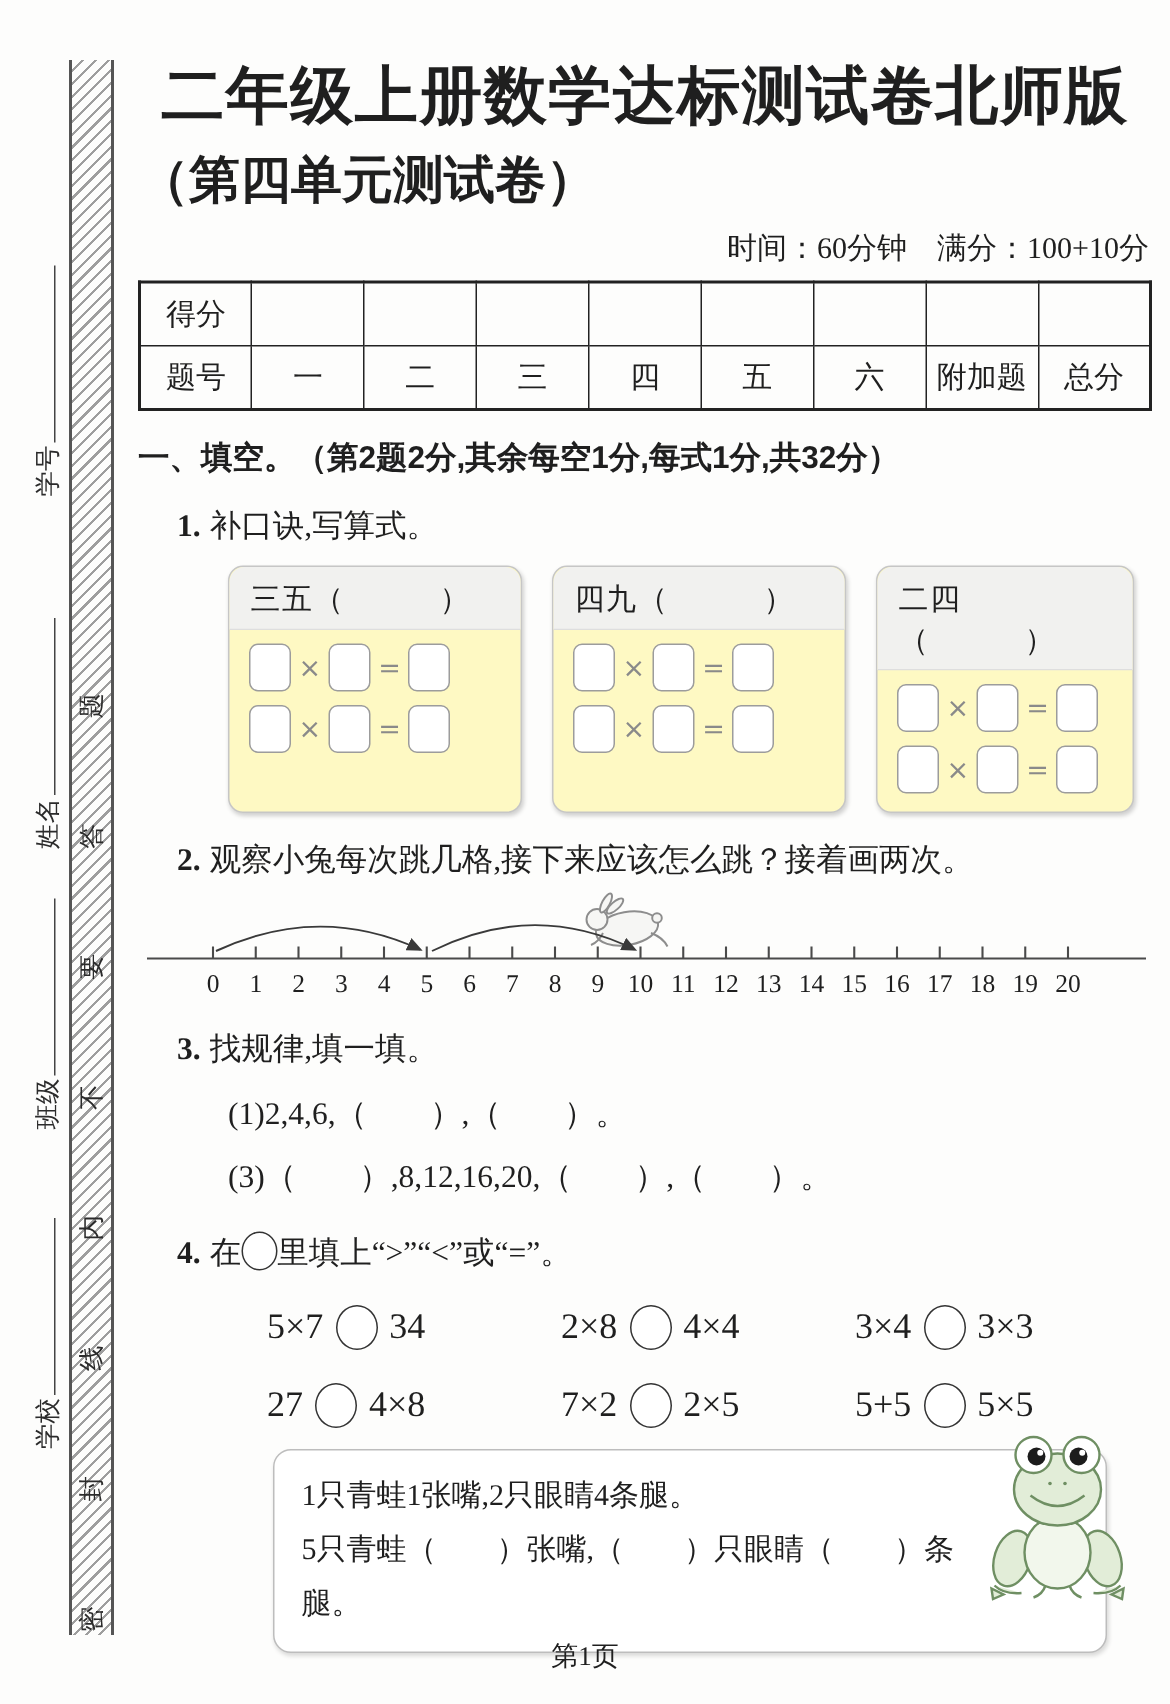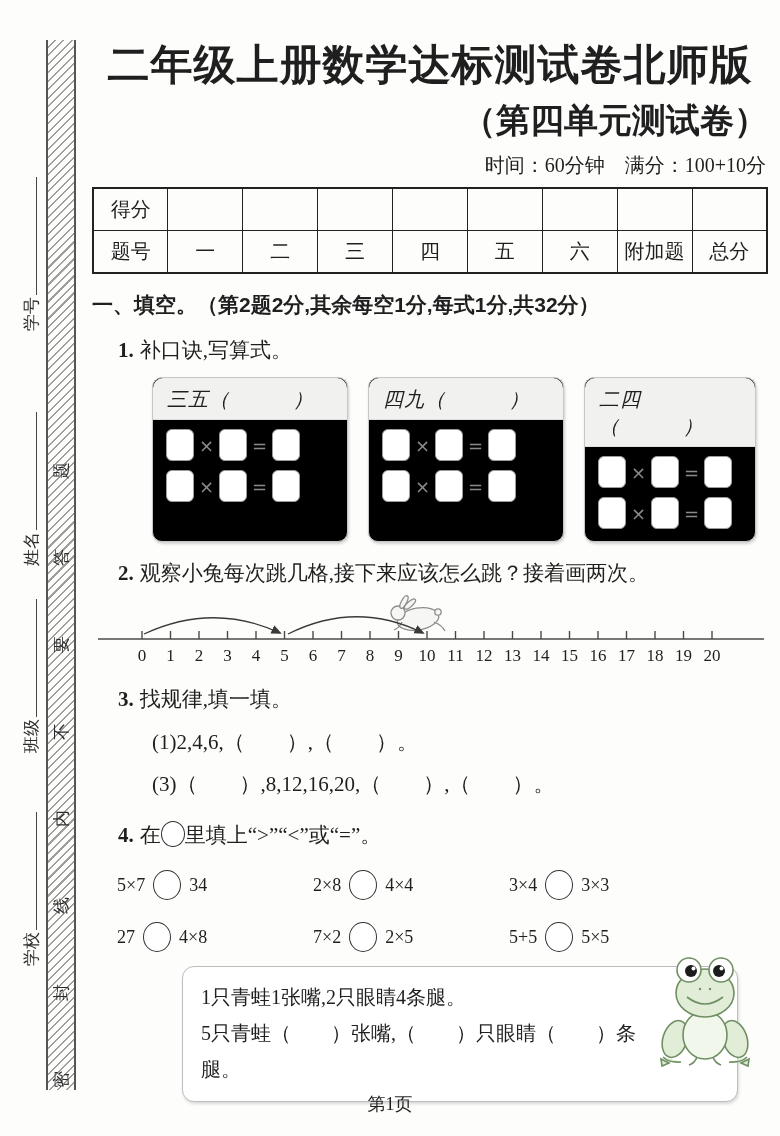--- a/index.html
+++ b/index.html
@@ -20,34 +20,34 @@
     background:transparent;
   }
   .vfield{
     position:absolute;white-space:nowrap;transform:rotate(-90deg);
     font-size:17px;color:#2b2b2b;width:180px;height:22px;line-height:22px;
   }
   .vline{display:inline-block;width:118px;height:15px;border-bottom:1.6px solid #444;margin-left:2px;vertical-align:baseline;}
   
   .main{position:absolute;left:92px;top:34px;width:676px;}
   .title{font-size:42px;font-weight:bold;text-align:center;line-height:62px;margin:0;letter-spacing:1px;}
-  .subtitle{font-size:34px;font-weight:bold;text-align:right;line-height:50px;margin:0;}
+  .subtitle{font-size:34px;font-weight:bold;text-align:left;line-height:50px;margin:0;}
   .info{font-size:20px;text-align:right;margin:6px 2px 8px 0;}
   table.score{width:100%;border-collapse:collapse;border:2px solid #222;table-layout:fixed;}
   table.score td{border:1.5px solid #222;height:41px;text-align:center;font-size:20px;padding:0;}
   td.c-label{width:11%;} td.c-num{width:9.7%;} td.c-extra{width:14%;} td.c-total{width:11%;}
   .sec-heading{font-family:"Liberation Sans", sans-serif;font-weight:bold;font-size:21px;margin:17px 0 0 0;}
   .q{margin:0;}
   .q-line{font-size:21px;margin:0 0 0 26px;line-height:30px;}
   .q-num{font-weight:bold;font-family:"Liberation Serif", serif;margin-right:6px;}
   
   .cards{display:flex;gap:20px;margin:12px 0 0 60px;}
   .card{
-    width:176px;border:1.5px solid #c6c6c6;border-radius:10px;background:#000000;
-    box-shadow:1px 2px 3px rgba(0,0,0,.18);padding:0 9px 12px 9px;position:relative;font-style:italic;
+    width:176px;border:1.5px solid #c6c6c6;border-radius:10px;background:#fef9c3;
+    box-shadow:1px 2px 3px rgba(0,0,0,.18);padding:0 9px 12px 9px;position:relative;
   }
   .card.small{width:152px;}
   .card-header{
     background:#f1f1ef;border-bottom:1px solid #dedede;margin:0 -9px 6px -9px;
     border-radius:10px 10px 0 0;padding:8px 12px 6px 14px;font-size:20px;letter-spacing:1px;
   }
   .eq-row{display:flex;align-items:center;gap:5px;margin:9px 0 0 4px;}
   .box{width:26px;height:30px;border:1.6px solid #9c9c9c;border-radius:6px;background:#fff;}
   .op{color:#8a8a8a;font-size:18px;font-family:"DejaVu Sans", sans-serif;}
   
@@ -55,21 +55,21 @@
   .numberline text{font-size:17px;font-family:"Liberation Serif", serif;fill:#1f1f1f;}
   
   .pattern-row{display:flex;gap:44px;font-size:21px;margin:12px 0 0 60px;line-height:32px;}
   .pattern-row.single{margin-top:10px;}
   
   .circle{
     display:inline-block;width:26px;height:28px;border:1.4px solid #333;border-radius:50%;
     vertical-align:-7px;background:#fff;
   }
   .circle.inline-small{width:22px;height:24px;vertical-align:-5px;}
-  .cmp-grid{display:grid;grid-template-columns:196px 196px auto;row-gap:22px;margin:20px 0 0 25px;font-size:18px;}
+  .cmp-grid{display:grid;grid-template-columns:196px 196px auto;row-gap:22px;margin:20px 0 0 86px;font-size:24px;}
   .cmp{display:flex;align-items:center;gap:8px;}
   
   .frog-box{
     position:relative;width:556px;margin:14px 0 0 90px;border:1.5px solid #bdbdbd;border-radius:12px;
     background:#fff;box-shadow:1px 2px 3px rgba(0,0,0,.14);padding:12px 100px 14px 18px;
     font-size:20px;line-height:36px;box-sizing:border-box;
   }
   .frog{position:absolute;right:-14px;top:-14px;}
   .footer{position:absolute;left:0;width:780px;top:1092px;text-align:center;font-size:18px;}
 </style>

